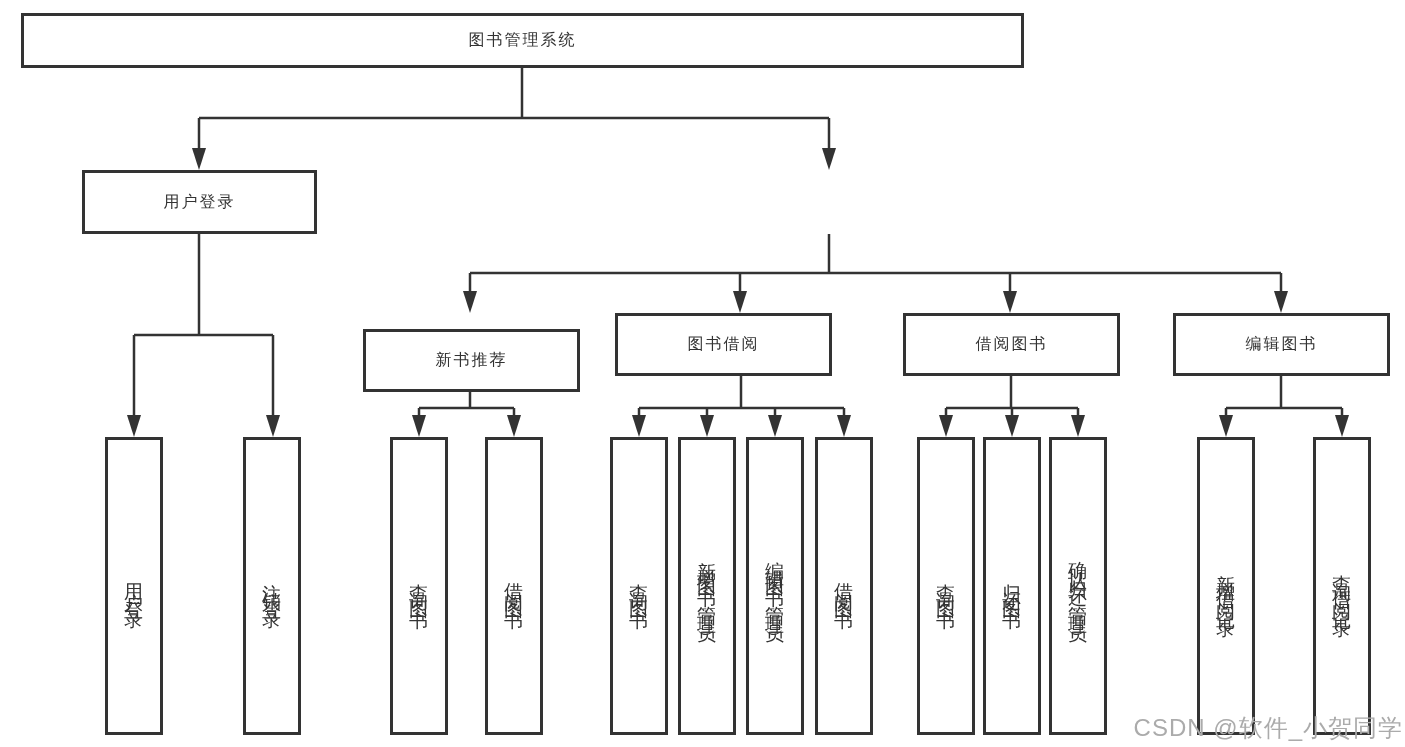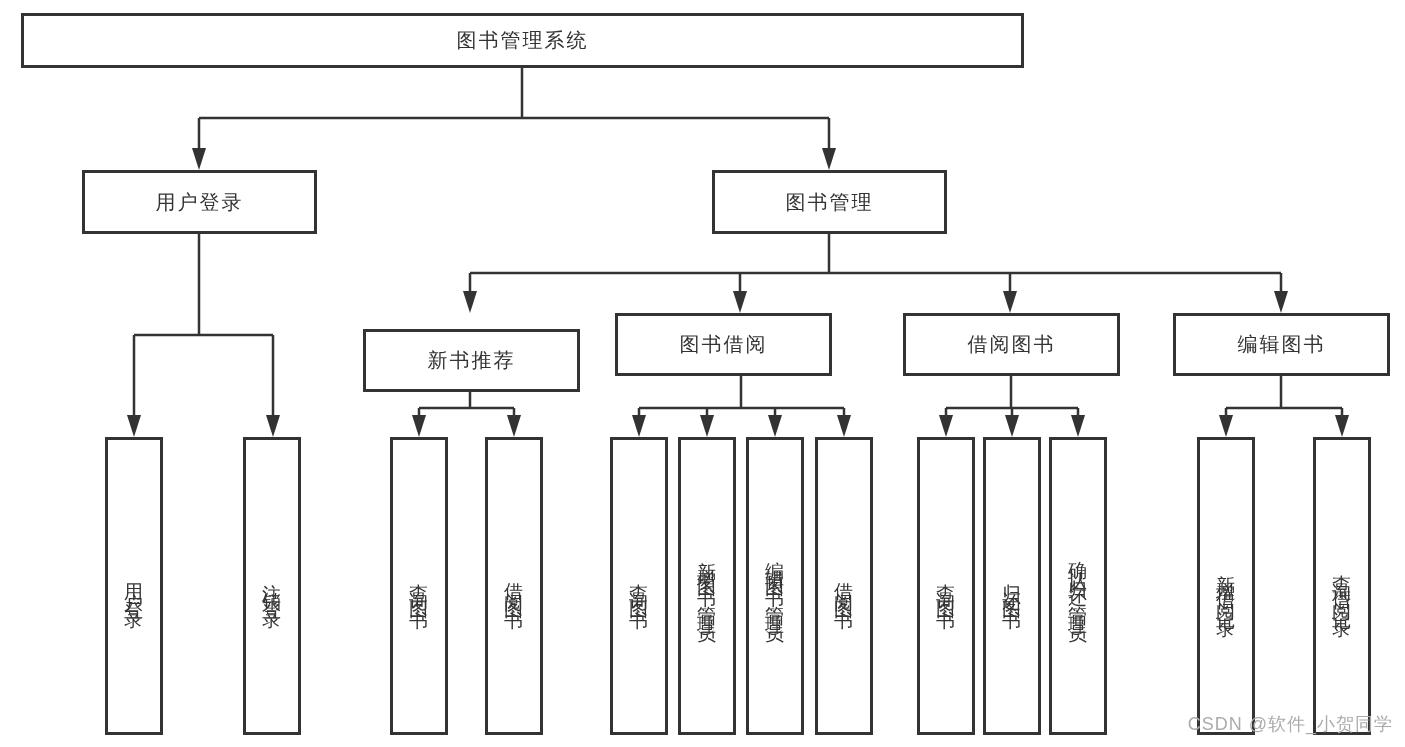--- a/index.html
+++ b/index.html
@@ -6,42 +6,42 @@
   .canvas{
     position:relative;width:1405px;height:747px;background:#fff;
     font-family:"Liberation Sans","DejaVu Sans",sans-serif;overflow:hidden;
   }
   .wires{position:absolute;left:0;top:0;}
   .node{
     position:absolute;box-sizing:border-box;background:#fff;
     border:3px solid var(--line,#333);color:var(--text,#333);
     display:flex;align-items:center;justify-content:center;text-align:center;
   }
-  .h{font-size:20px;letter-spacing:2px;}
+  .h{font-size:16px;letter-spacing:2px;}
   .v{
     writing-mode:vertical-rl;text-orientation:mixed;
     font-size:19px;letter-spacing:9px;line-height:1;
   }
   .n-root{left:21px;top:13px;width:1003px;height:55px;}
   .n-user-login{left:82px;top:170px;width:235px;height:64px;}
   .n-book-mgmt{left:712px;top:170px;width:235px;height:64px;}
   .n-new-book{left:363px;top:329px;width:217px;height:63px;}
   .n-book-borrow{left:615px;top:313px;width:217px;height:63px;}
   .n-cur-borrow{left:903px;top:313px;width:217px;height:63px;}
   .n-borrow-rec{left:1173px;top:313px;width:217px;height:63px;}
   .l4{top:437px;width:58px;height:298px;}
   .n-ul-login{left:105px;}  .n-ul-logout{left:243px;}
   .n-nb-query{left:390px;}  .n-nb-borrow{left:485px;}
   .n-bb-query{left:610px;}  .n-bb-add{left:678px;}
   .n-bb-edit{left:746px;}   .n-bb-borrow{left:815px;}
   .n-cb-query{left:917px;}  .n-cb-return{left:983px;}
   .n-cb-confirm{left:1049px;}
   .n-br-add{left:1197px;}   .n-br-query{left:1313px;}
   .watermark{
-    position:absolute;right:12px;top:712px;font-size:18px;letter-spacing:1px;
+    position:absolute;right:2px;top:712px;font-size:24px;letter-spacing:1px;
     color:var(--watermark,#ababab);z-index:5;white-space:nowrap;
   }
 </style>
 </head>
 <body>
 
 <div class="canvas">
 
   <svg class="wires" width="1405" height="747" viewBox="0 0 1405 747">
     <g stroke="#333333" stroke-width="2.5" fill="none">
@@ -103,21 +103,20 @@
       <polygon points="1005,415 1019,415 1012,437"></polygon>
       <polygon points="1071,415 1085,415 1078,437"></polygon>
       <polygon points="1219,415 1233,415 1226,437"></polygon>
       <polygon points="1335,415 1349,415 1342,437"></polygon>
     </g>
   </svg>
 
   <div class="node h n-root">图书管理系统</div>
 
   <div class="node h n-user-login">用户登录</div>
-  <div class="node h n-book-mgmt">图书管理</div>
 
   <div class="node h n-new-book">新书推荐</div>
   <div class="node h n-book-borrow">图书借阅</div>
   <div class="node h n-cur-borrow">借阅图书</div>
   <div class="node h n-borrow-rec">编辑图书</div>
 
   <div class="node v l4 n-ul-login">用户登录</div>
   <div class="node v l4 n-ul-logout">注销登录</div>
 
   <div class="node v l4 n-nb-query">查询图书</div>

